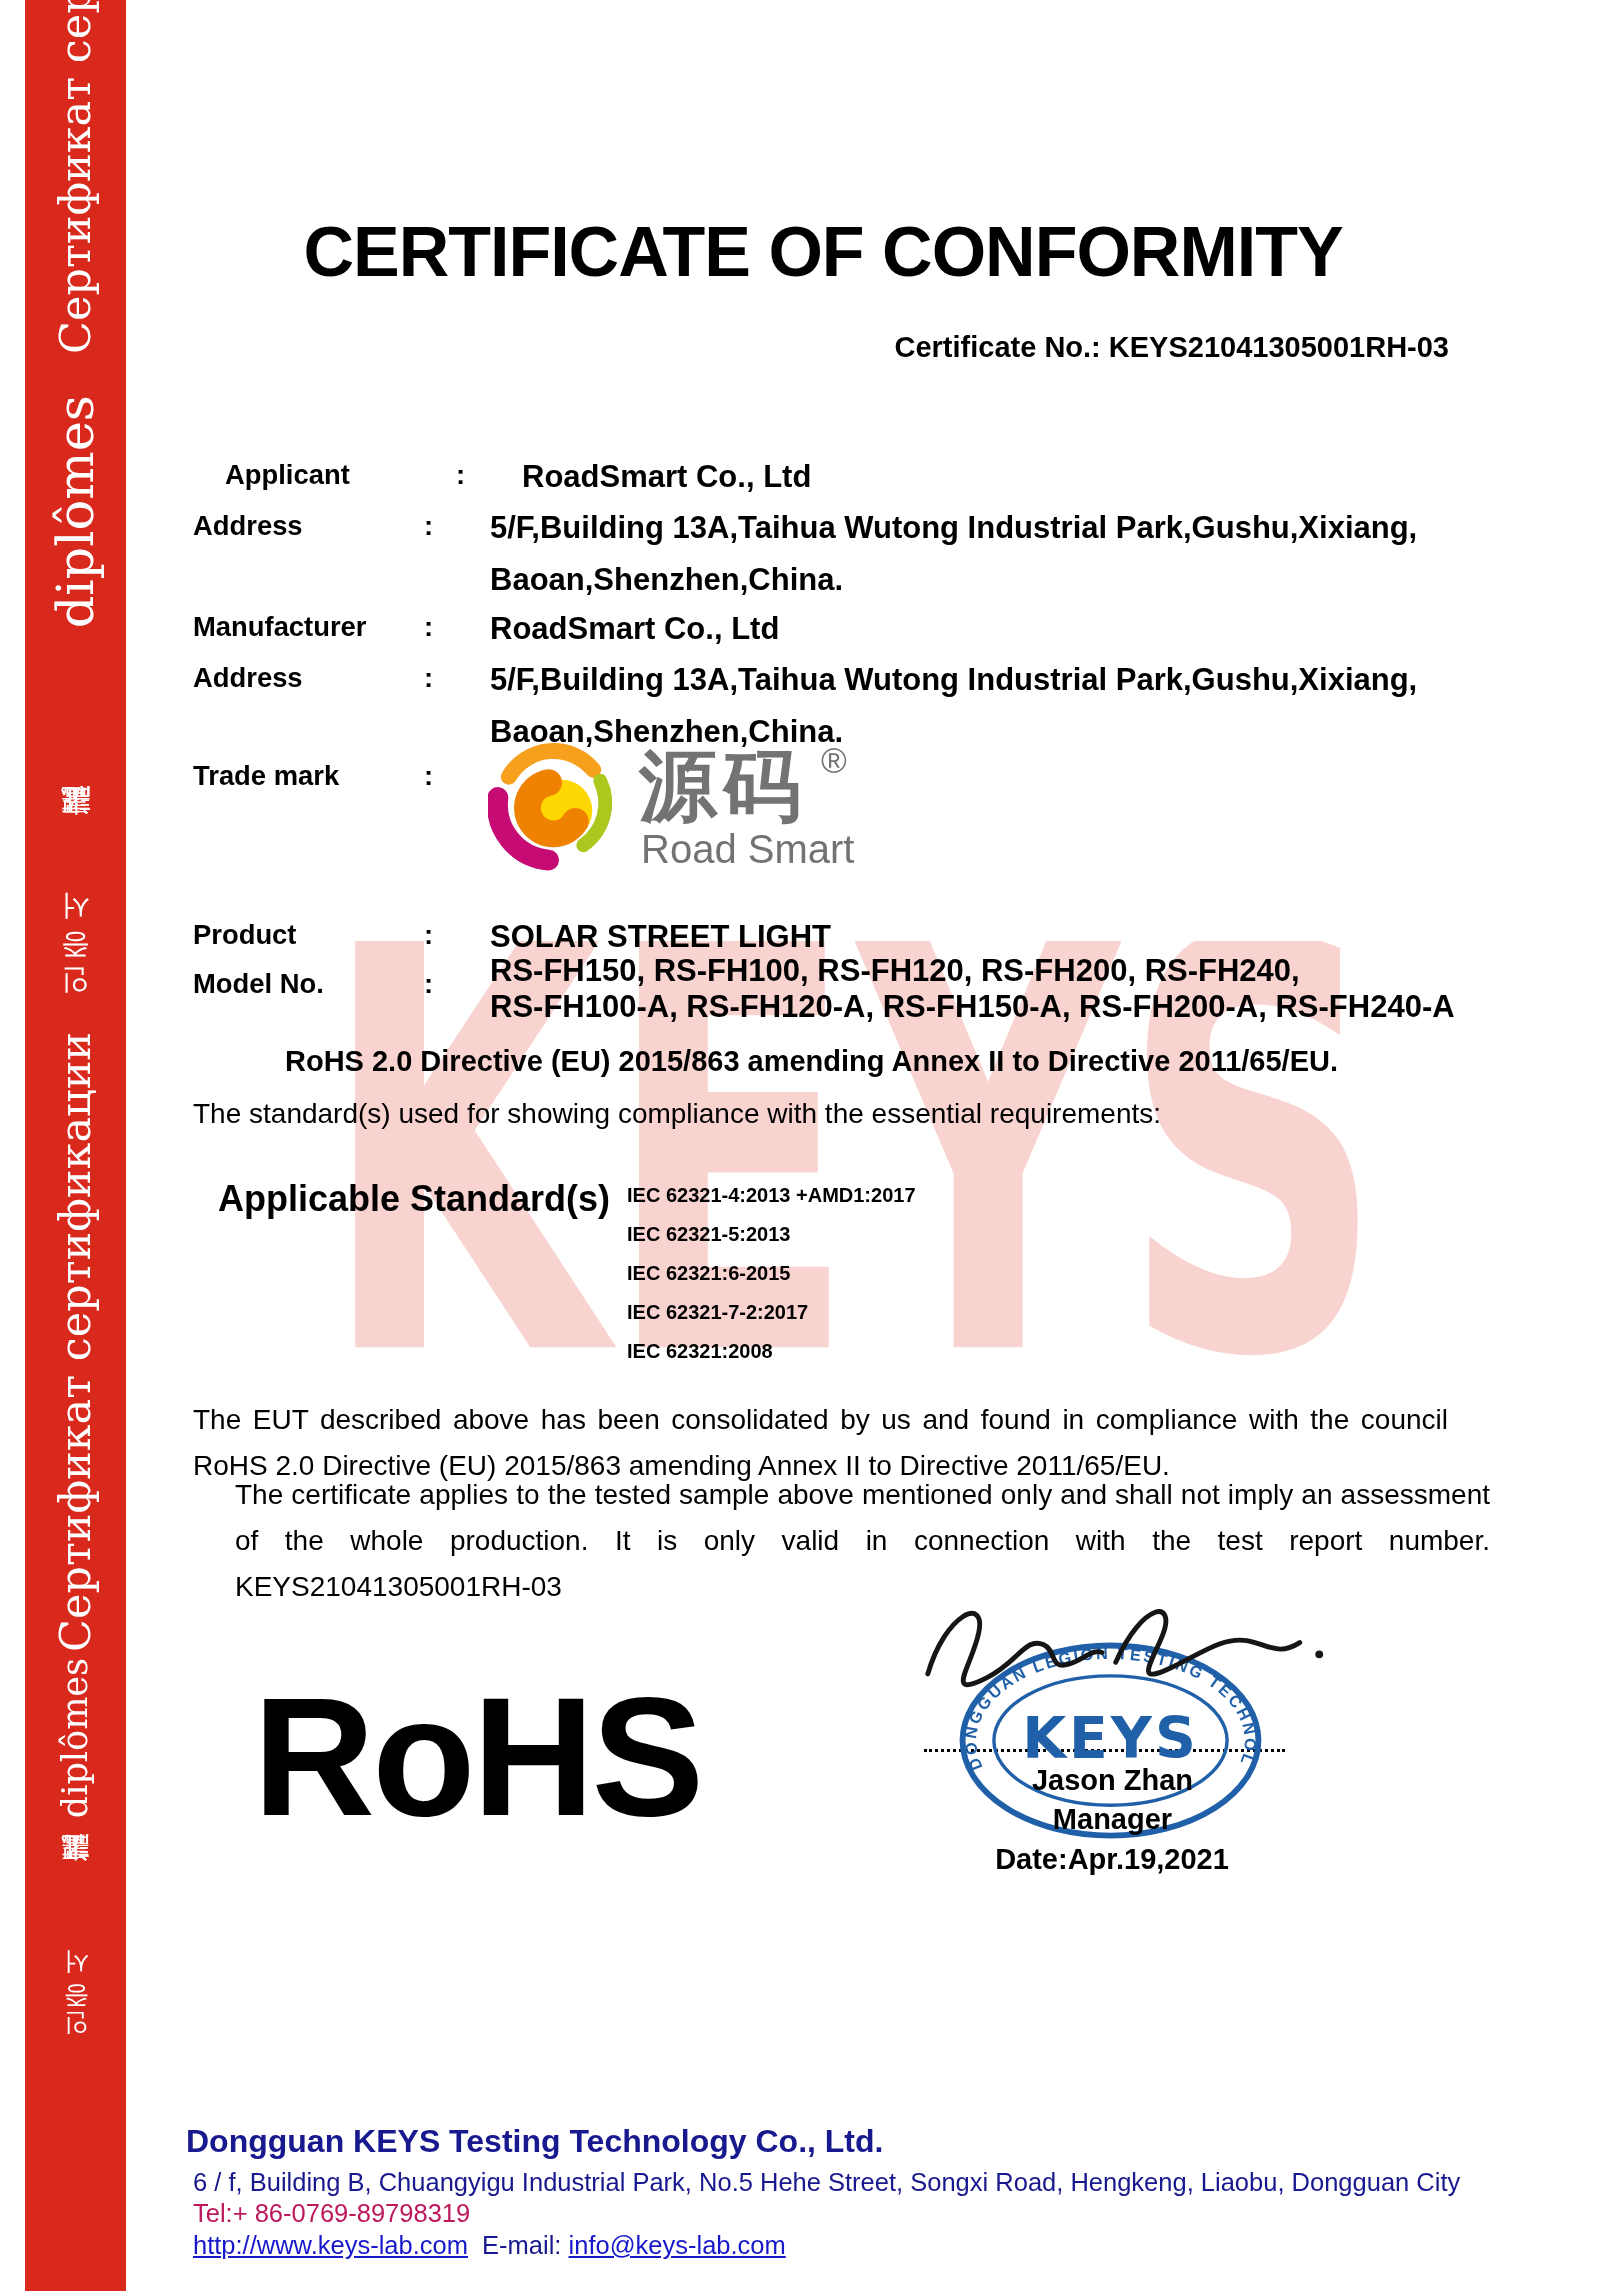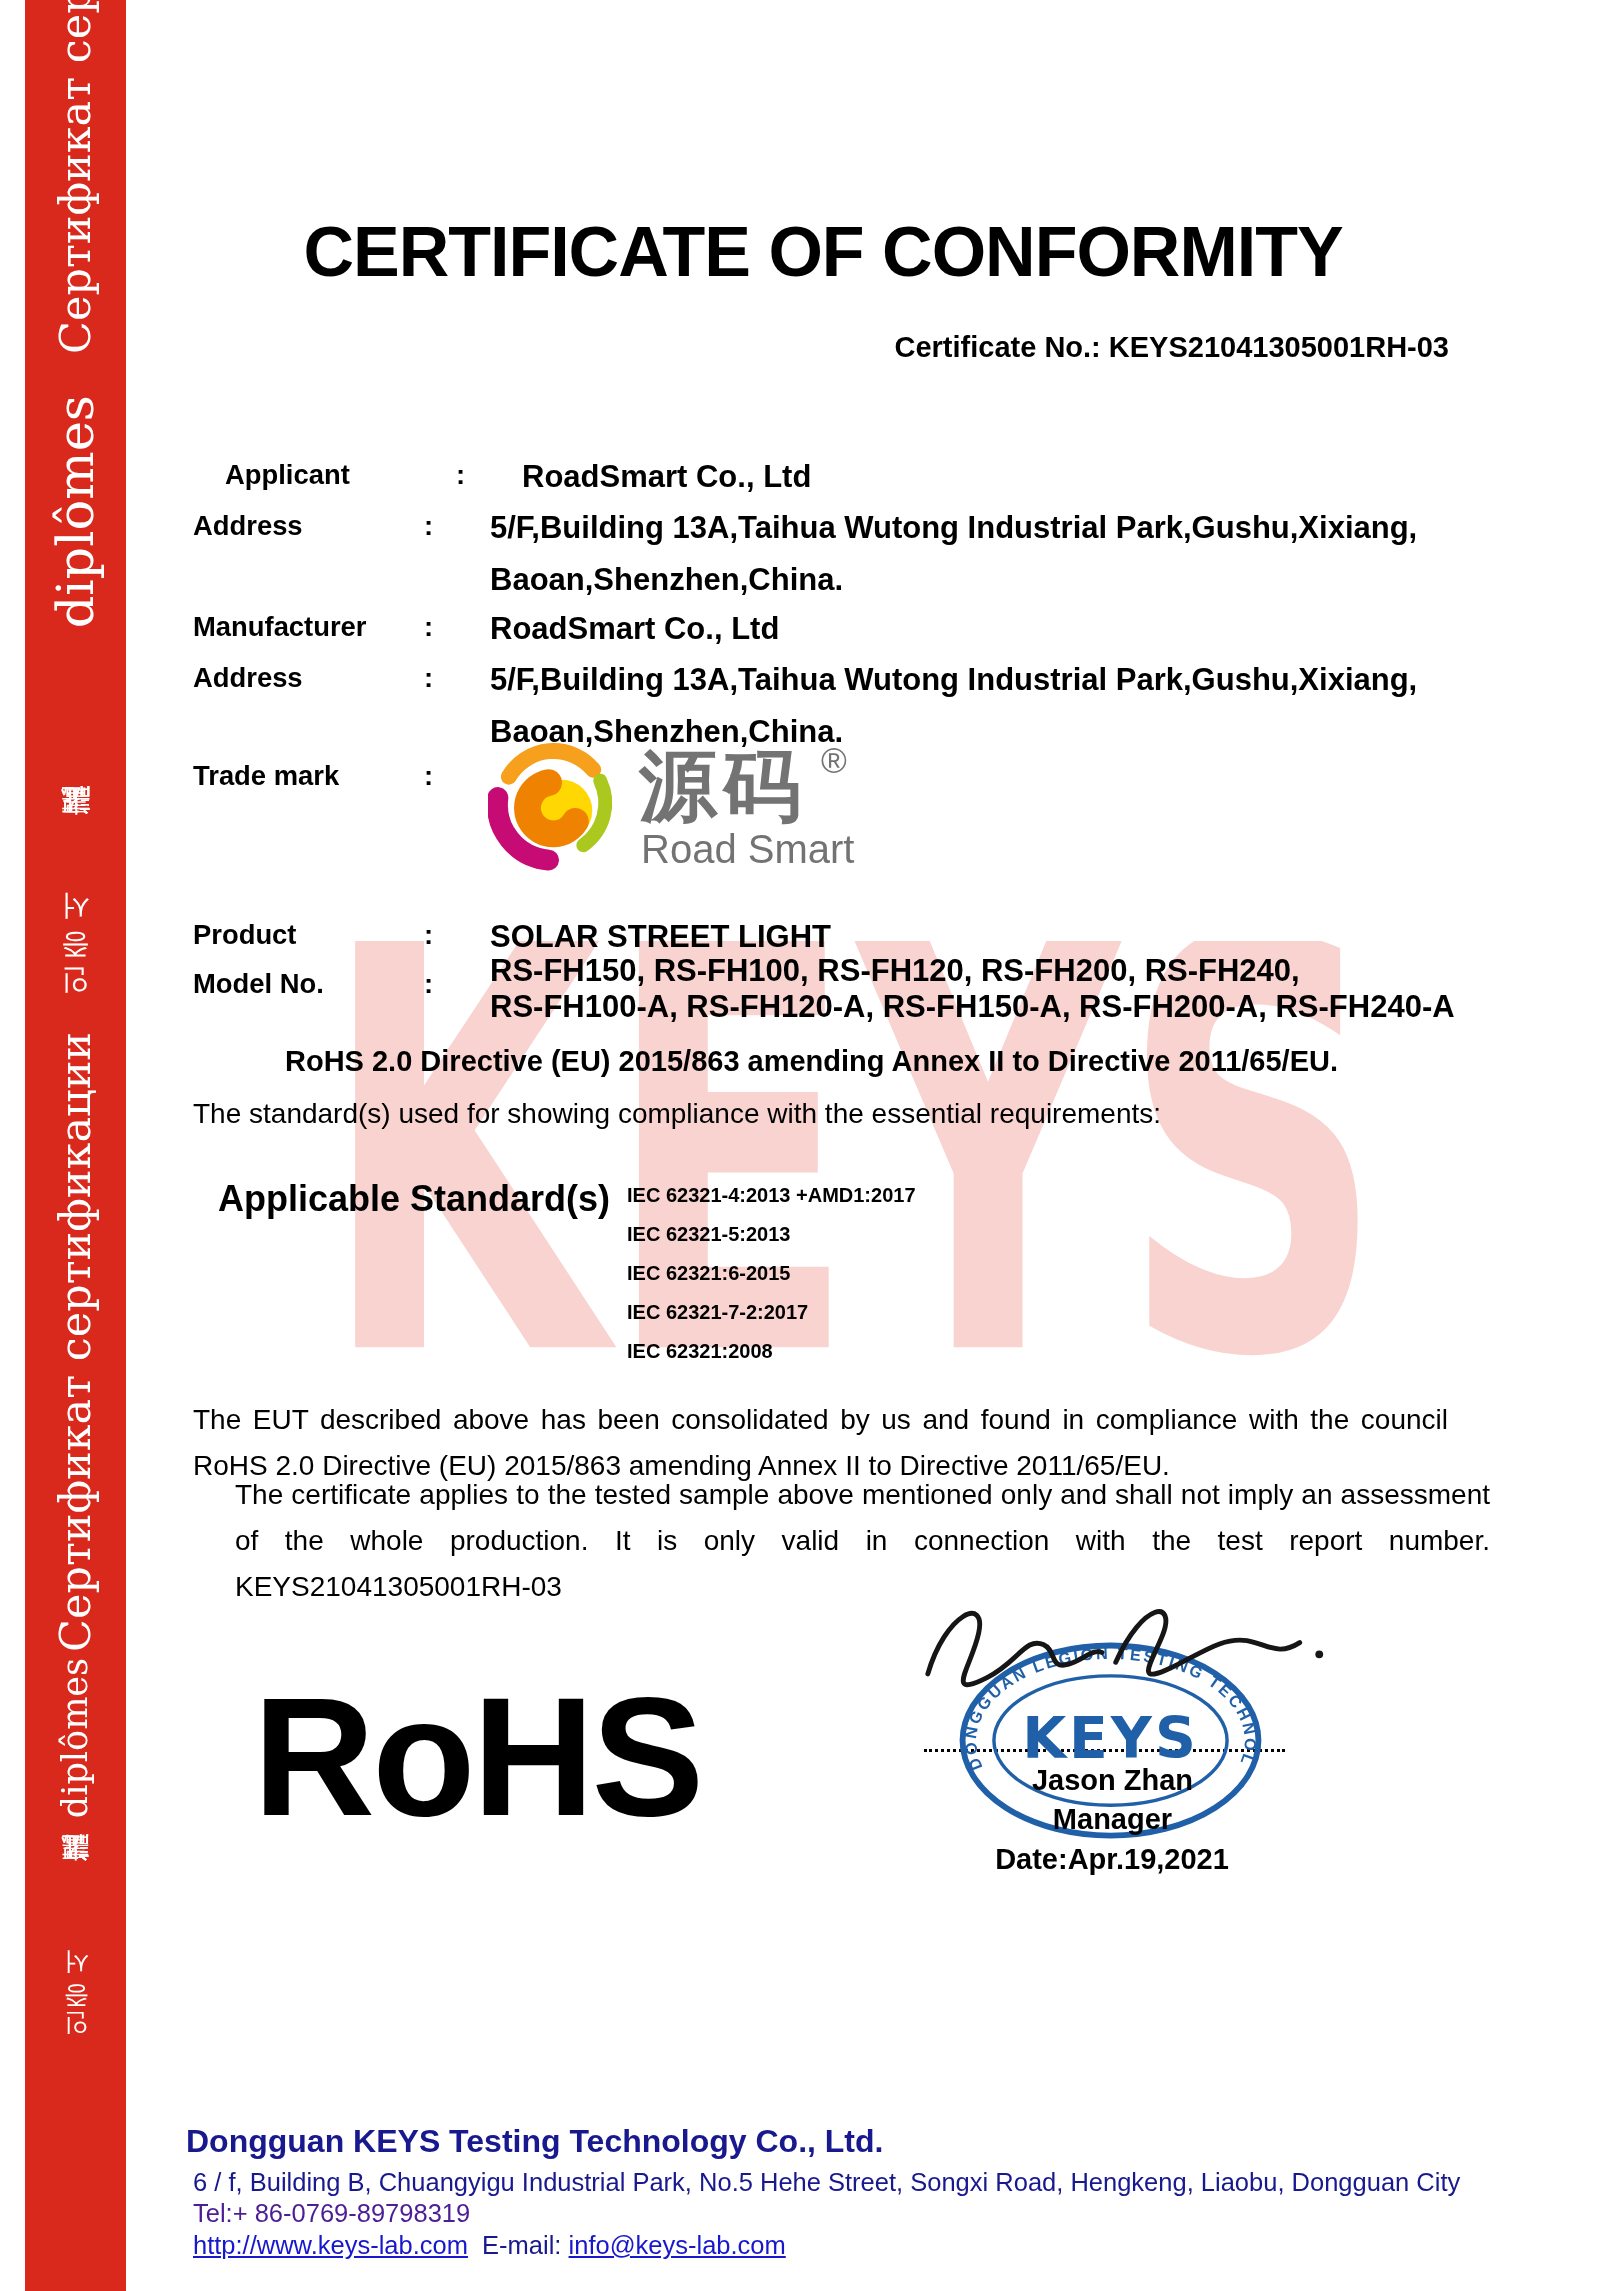--- a/index.html
+++ b/index.html
@@ -62,21 +62,21 @@
   .dotline{left:924px;top:1749px;width:361px;border-top:3.9px dotted #000;height:0;z-index:2;}
   .stamp{left:937px;top:1623px;width:347px;height:241px;z-index:3;}
   .signature{left:910px;top:1580px;width:431px;height:137px;z-index:4;}
   .sig-name{left:978px;top:1764px;width:269px;text-align:center;font-size:29px;font-weight:700;z-index:4;}
   .sig-role{left:978px;top:1803px;width:269px;text-align:center;font-size:29px;font-weight:700;z-index:4;}
   .sig-date{left:965px;top:1843px;width:294px;text-align:center;font-size:29px;font-weight:700;z-index:4;}
 
   
   .f-company{left:186px;top:2123px;font-size:32px;font-weight:700;color:#18188f;}
   .f-address{left:193px;top:2168px;font-size:25.5px;color:#18188f;}
-  .f-tel{left:193px;top:2199px;font-size:25.5px;color:#4c1d95;}
+  .f-tel{left:193px;top:2199px;font-size:25.5px;color:#be185d;}
   .f-links{left:193px;top:2231px;font-size:25.5px;color:#18188f;}
   .link{color:#1717cc;text-decoration:underline;cursor:pointer;}
 </style>
 </head>
 <body>
 
 <div class="page">
 
   <svg class="watermark" viewBox="0 0 430 112" preserveAspectRatio="none">
     <text x="215" y="102" text-anchor="middle" font-size="142" font-weight="700" font-family="DejaVu Sans, sans-serif" fill="#f8d3cf" textLength="424" lengthAdjust="spacingAndGlyphs">KEYS</text>

